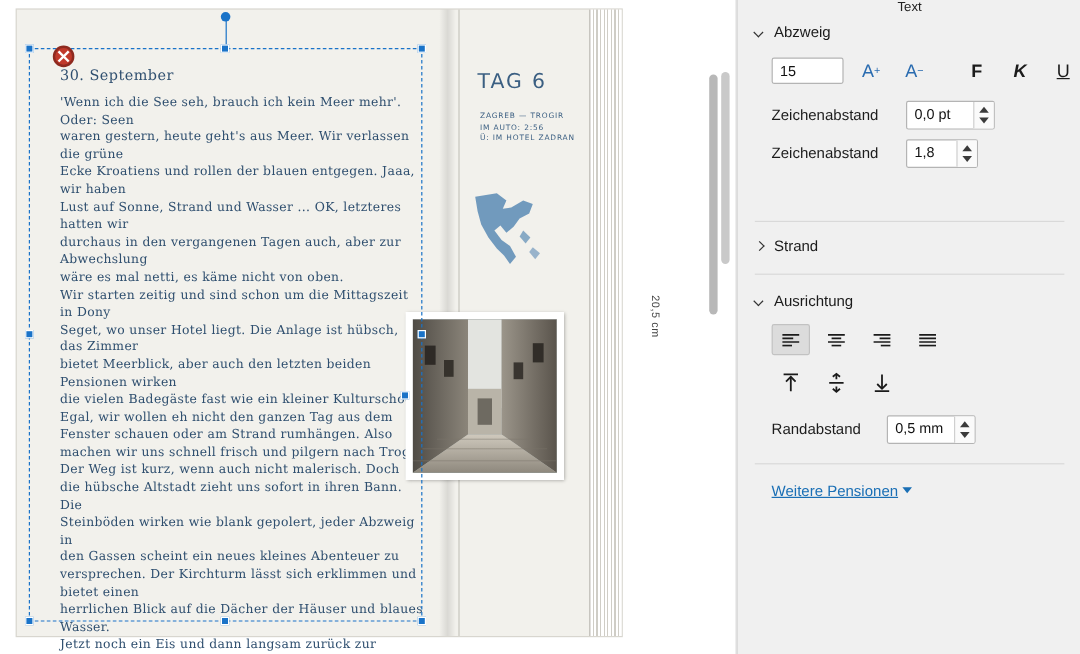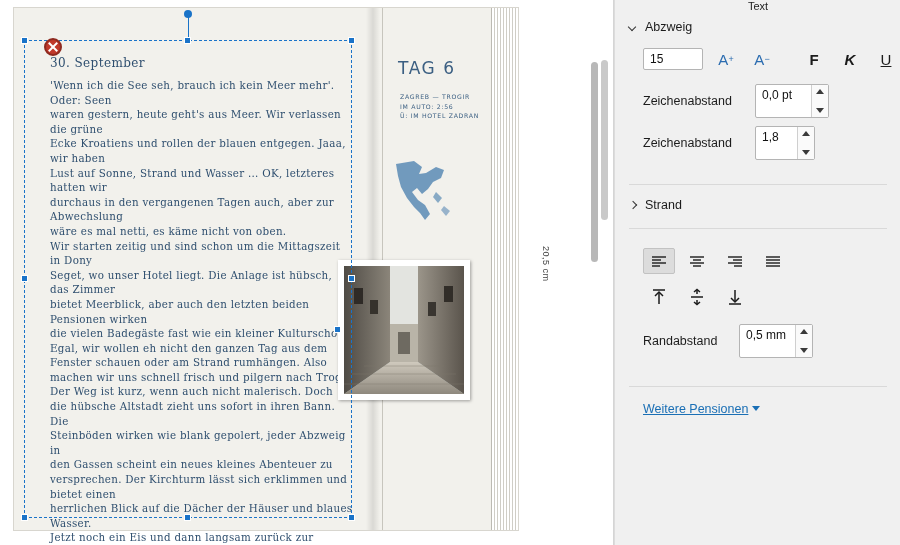--- a/index.html
+++ b/index.html
@@ -357,21 +357,21 @@
     position: relative;
     display: inline-block;
   }
   .font-select { width: 207px; }
   .size-select { width: 60px; }
 
   .spin {
     position: relative;
     display: inline-block;
     width: 74px;
-    height: 34px;
+    height: 24px;
     background: #ffffff;
     border: 1px solid #b4b4b4;
     border-radius: 2px;
     box-sizing: border-box;
   }
   .spin .val {
     position: absolute;
     left: 6px;
     top: 3px;
     font-size: 12px;
@@ -641,20 +641,24 @@
     <div class="section" style="top:194px;">
       <div class="section-title">
         <span class="chev right"></span>
         <span>Strand</span>
       </div>
     </div>
 
     <div class="hr" style="top:228px;"></div>
 
     <div class="section" style="top:240px;">
+      <div class="section-title">
+        <span class="chev"></span>
+        <span>Ausrichtung</span>
+      </div>
 
       <div class="align-grid">
         <div class="align-row" style="margin-top:6px;">
           <button class="align-btn selected">
             <svg width="16" height="12" viewBox="0 0 16 12">
               <g stroke="#1b1b1b" stroke-width="1.4">
                 <line x1="1" y1="2" x2="15" y2="2"></line>
                   <line x1="1" y1="5" x2="10" y2="5"></line>
                 <line x1="1" y1="8" x2="15" y2="8"></line>
                   <line x1="1" y1="11" x2="9" y2="11"></line>

